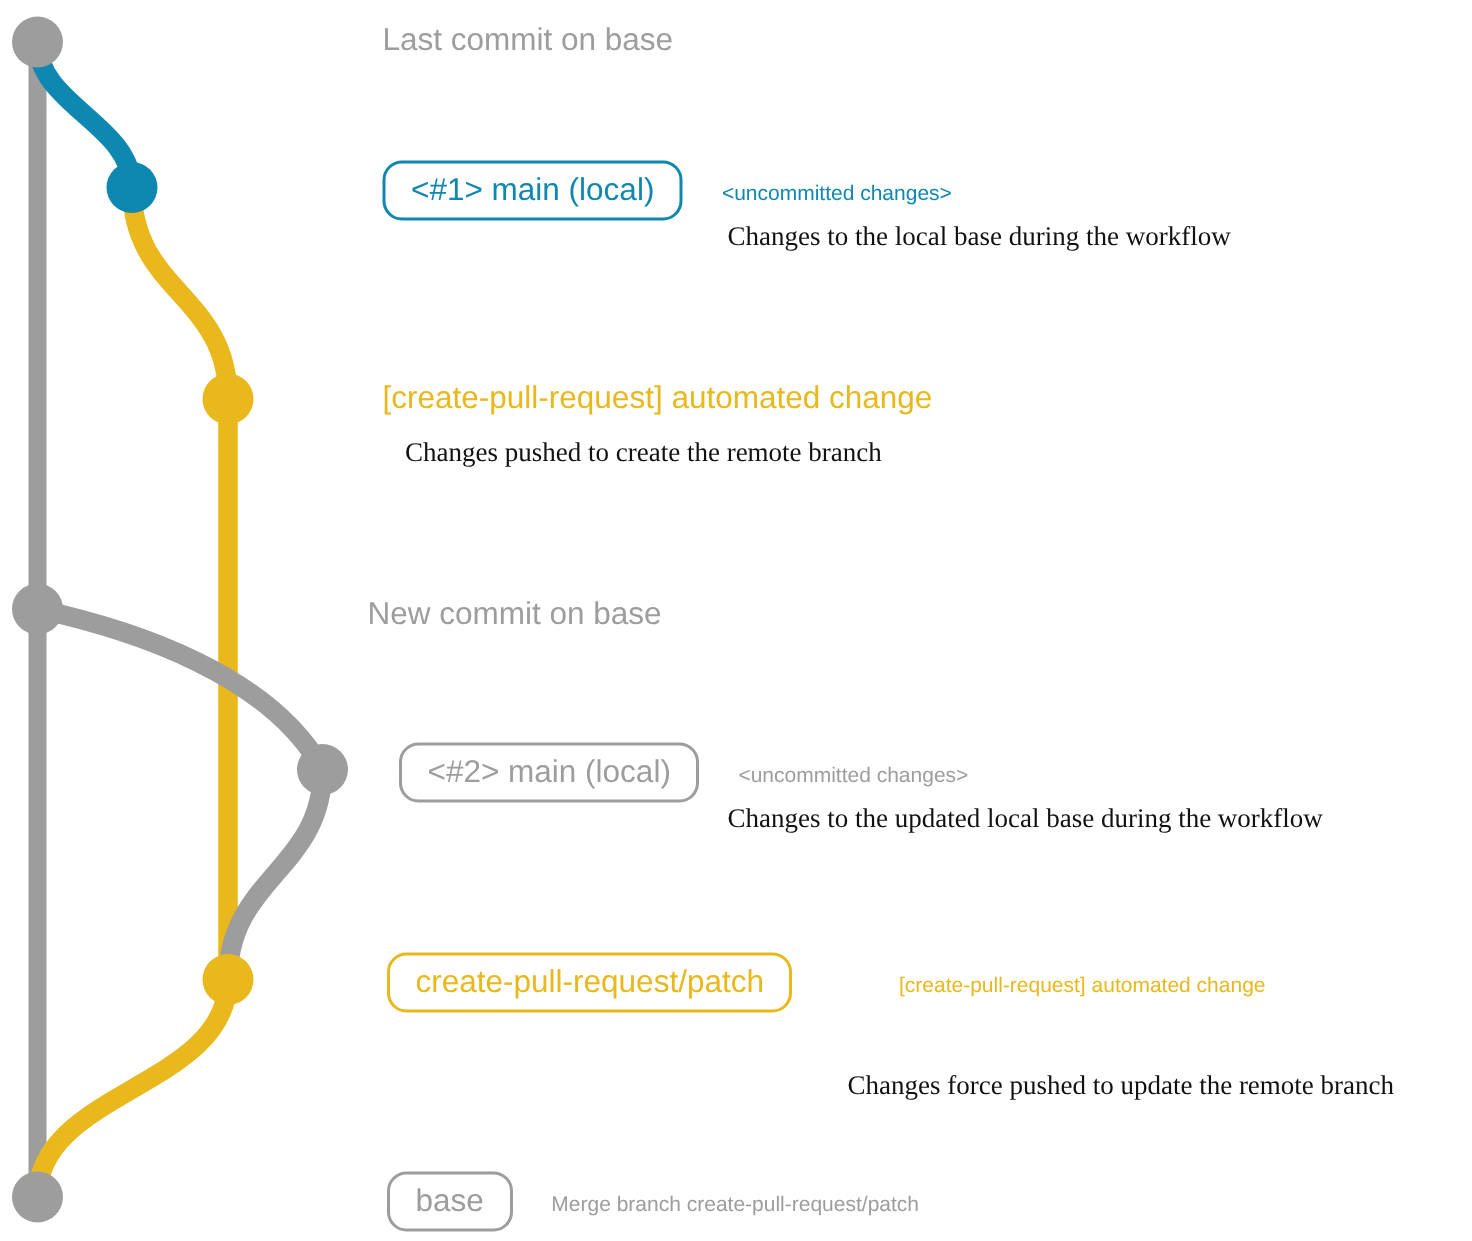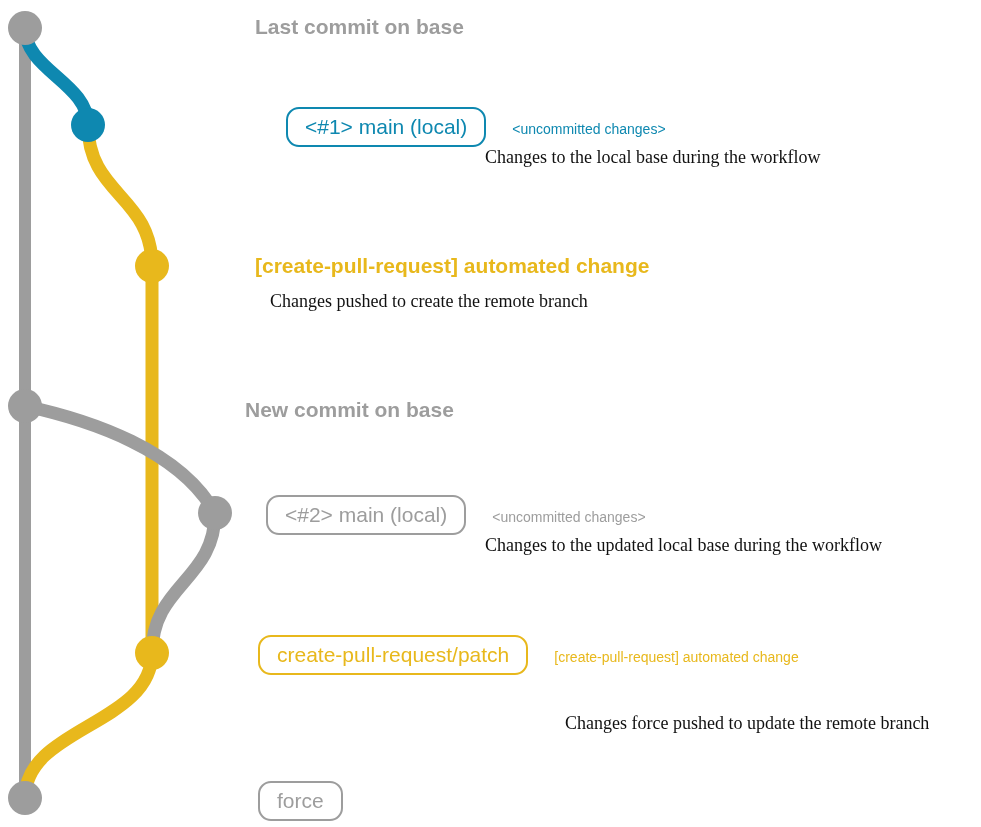--- a/index.html
+++ b/index.html
@@ -29,21 +29,20 @@
     display: flex;
     align-items: baseline;
   }
 
   
   .subject {
     font-family: "Liberation Sans", sans-serif;
     font-size: 21px;
     line-height: 26px;
     white-space: nowrap;
-    font-weight: bold;
   }
   .subject.gray   { color: #9d9d9d; }
   .subject.yellow { color: #e8b81c; }
 
   
   .badge {
     position: relative;
     display: inline-block;
     box-sizing: border-box;
     border: 2px solid #9d9d9d;
@@ -64,21 +63,21 @@
     bottom: -2px;
     width: 18px;
     box-sizing: border-box;
     border: 2px solid #9d9d9d;
     border-left: none;
     border-top-right-radius: 13px;
     border-bottom-right-radius: 13px;
     background: #ffffff;
     z-index: -1;
   }
-  .badge.blue          { color: #0e88b0; border-color: #0e88b0; margin-left: 31px; }
+  .badge.blue          { color: #0e88b0; border-color: #0e88b0; }
   .badge.blue::after   { border-color: #0e88b0; }
   .badge.yellow        { color: #e8b81c; border-color: #e8b81c; }
   .badge.yellow::after { border-color: #e8b81c; }
 
   .badge-subject {
     margin-left: 26px;
     font-size: 14px;
     line-height: 26px;
     white-space: nowrap;
   }
@@ -142,21 +141,22 @@
 <div class="row" style="left:245px; top:397px;">
   <span class="subject gray">New commit on base</span>
 </div>
 
 <div class="row" style="left:255px; top:495px;padding-left:11px;">
   <span class="badge">&lt;#2&gt; main (local)</span>
   <span class="badge-subject gray">&lt;uncommitted changes&gt;</span>
 </div>
 <div class="note" style="left:485px; top:534px;text-align:right;">Changes to the updated local base during the workflow</div>
 
-<div class="row" style="left:258px; top:635px;">
+<div class="row" style="left:258px; top:635px;gap:45px;">
   <span class="badge yellow">create-pull-request/patch</span>
   <span class="badge-subject yellow">[create-pull-request] automated change</span>
 </div>
 <div class="note" style="left:565px; top:674px;margin-top:38px;">Changes force pushed to update the remote branch</div>
 
 <div class="row" style="left:258px; top:781px;">
-  <span class="badge">force</span>
+  <span class="badge">base</span>
+  <span class="badge-subject gray">Merge branch create-pull-request/patch</span>
 </div>
 
 </body></html>

